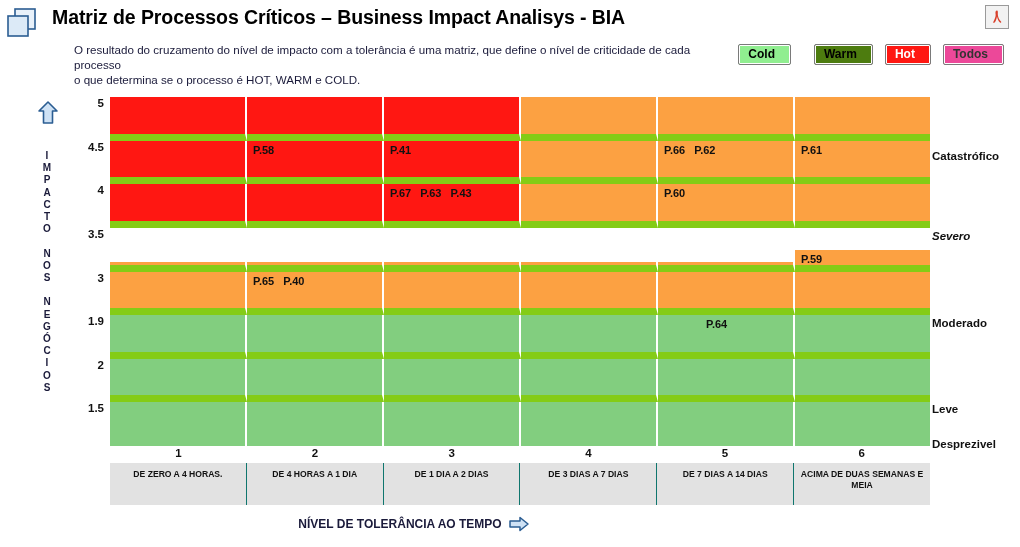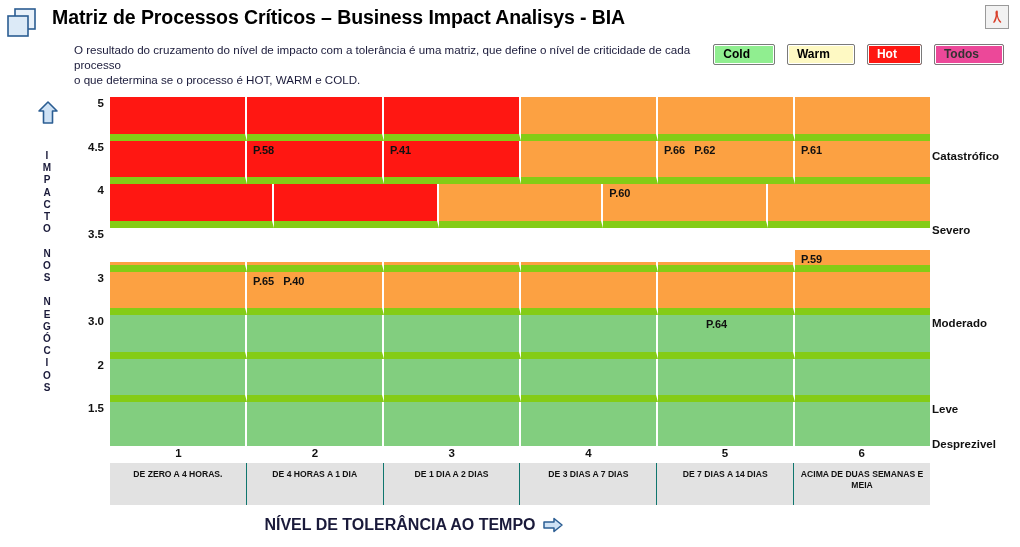--- a/index.html
+++ b/index.html
@@ -44,31 +44,31 @@
   }
 
   
   #legend-buttons {
     position: absolute; right: 16px; top: 44px;
     display: flex; gap: 12px;
   }
   .legend-btn {
     border: 1px solid #7a7a7a;
     border-radius: 2px;
-    padding: 2px 24px 3px 9px;
+    padding: 2px 15px 3px 9px;
     font-size: 12px; font-weight: bold;
     color: #000000;
     cursor: pointer;
     line-height: 14px;
     min-width: 44px;
     text-align: center;
     box-shadow: inset 0 0 0 1px #ffffff;
   }
   .legend-btn.cold { background: #90ee90; }
-  .legend-btn.warm { background: #fef9c3; }
+  .legend-btn.warm { background: #4d7c0f; margin-left: 11px; }
   .legend-btn.hot  { background: #ff1712; color: #ffffff; }
   .legend-btn.todos{ background: #ec4899; color: #333333; }
 
   
   #y-axis-arrow {
     position: absolute; left: 36px; top: 100px;
     width: 24px; height: 26px;
   }
   #y-axis-title {
     position: absolute; left: 36px; top: 150px;
@@ -149,21 +149,21 @@
     display: flex; align-items: flex-start; justify-content: center;
     text-align: center;
     padding: 6px 3px 0 3px;
     line-height: 11px;
   }
   .x-box:last-child { border-right: none; }
   #x-axis-title {
     position: absolute; left: 0; top: 516px;
     width: 828px;
     text-align: center;
-    font-size: 16px; font-weight: bold; color: #1a1a3a;
+    font-size: 12px; font-weight: bold; color: #1a1a3a;
     display: flex; align-items: center; justify-content: center; gap: 6px;
   }
 </style>
 </head>
 <body>
 
 <div id="app">
 
   <div id="logo-icon">
     <svg width="38" height="34" viewBox="0 0 38 34">
@@ -215,21 +215,21 @@
 I
 O
 S</div>
 
   <div id="y-ticks">
       <div class="y-tick" style="top: 2px;">5</div>
       <div class="y-tick" style="top: 45.625px;">4.5</div>
       <div class="y-tick" style="top: 89.25px;">4</div>
       <div class="y-tick" style="top: 132.875px;">3.5</div>
       <div class="y-tick" style="top: 176.5px;">3</div>
-      <div class="y-tick" style="top: 220.125px;">3.0</div>
+      <div class="y-tick" style="top: 220.125px;">1.9</div>
       <div class="y-tick" style="top: 263.75px;">2</div>
       <div class="y-tick" style="top: 307.375px;">1.5</div>
     </div>
 
   <div id="matrix">
       <div class="mrow" style="height: 43.625px;">
         <div class="mcell red"></div>
         <div class="mcell red"></div>
         <div class="mcell red"></div>
         <div class="mcell orange"></div>
@@ -240,20 +240,21 @@
         <div class="mcell red"></div>
         <div class="mcell red"><span class="proc-tag">P.58</span></div>
         <div class="mcell red"><span class="proc-tag">P.41</span></div>
         <div class="mcell orange"></div>
         <div class="mcell orange"><span class="proc-tag">P.66</span><span class="proc-tag">P.62</span></div>
         <div class="mcell orange"><span class="proc-tag">P.61</span></div>
       </div>
       <div class="mrow" style="height: 43.625px;">
         <div class="mcell red"></div>
         <div class="mcell red"></div>
+        <div class="mcell red"><span class="proc-tag">P.67</span><span class="proc-tag">P.63</span><span class="proc-tag">P.43</span></div>
         <div class="mcell orange"></div>
         <div class="mcell orange"><span class="proc-tag">P.60</span></div>
         <div class="mcell orange"></div>
       </div>
       <div class="mrow" style="height: 43.625px; align-items: flex-end;">
         <div class="mcell orange"></div>
         <div class="mcell orange"></div>
         <div class="mcell orange"></div>
         <div class="mcell orange"></div>
         <div class="mcell orange"></div>
@@ -288,21 +289,21 @@
         <div class="mcell green"></div>
         <div class="mcell green"></div>
         <div class="mcell green"></div>
         <div class="mcell green"></div>
         <div class="mcell green"></div>
       </div>
     </div>
 
   <div id="right-labels">
       <div class="right-label" style="top: 53px;">Catastrófico</div>
-      <div class="right-label" style="top: 127px;">Severo</div>
+      <div class="right-label" style="top: 133px; font-style: italic;">Severo</div>
       <div class="right-label" style="top: 220px;">Moderado</div>
       <div class="right-label" style="top: 306px;">Leve</div>
       <div class="right-label" style="top: 341px;">Desprezivel</div>
     </div>
 
   <div id="x-numbers">
       <div class="x-num">1</div>
       <div class="x-num">2</div>
       <div class="x-num">3</div>
       <div class="x-num">4</div>

